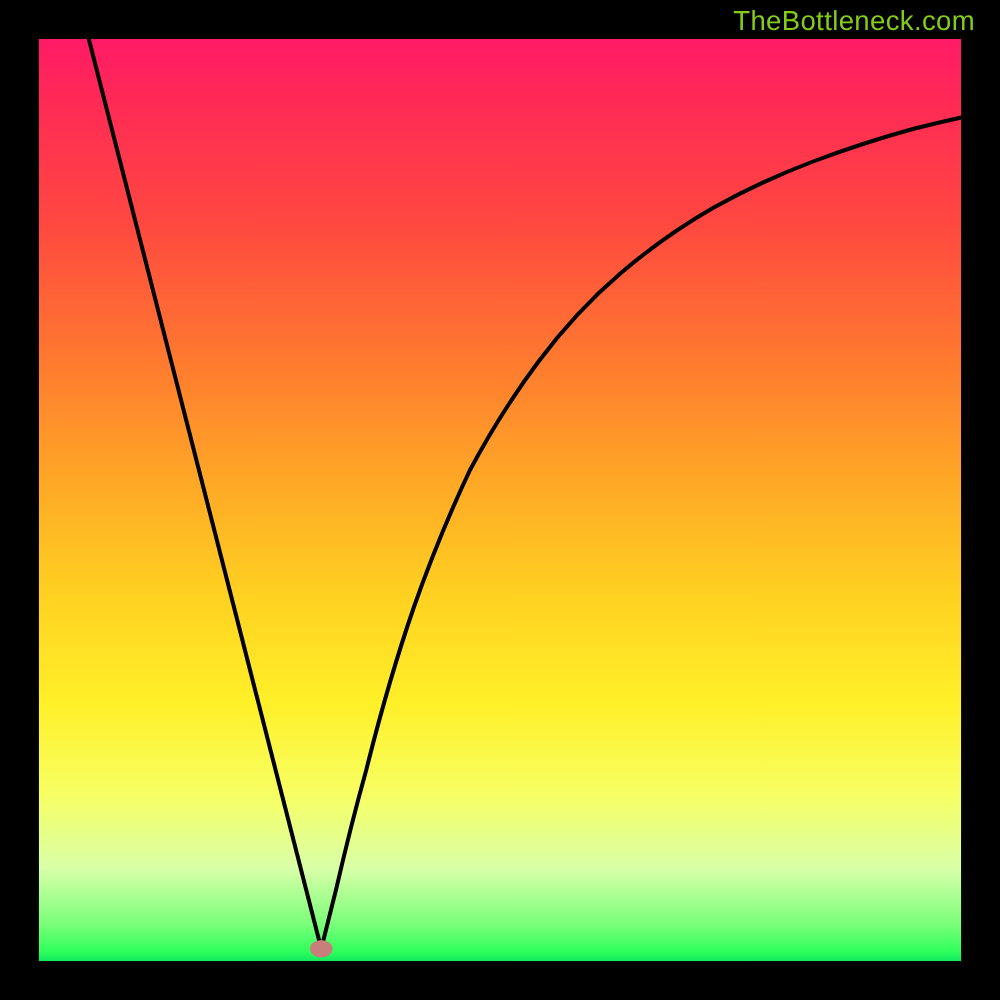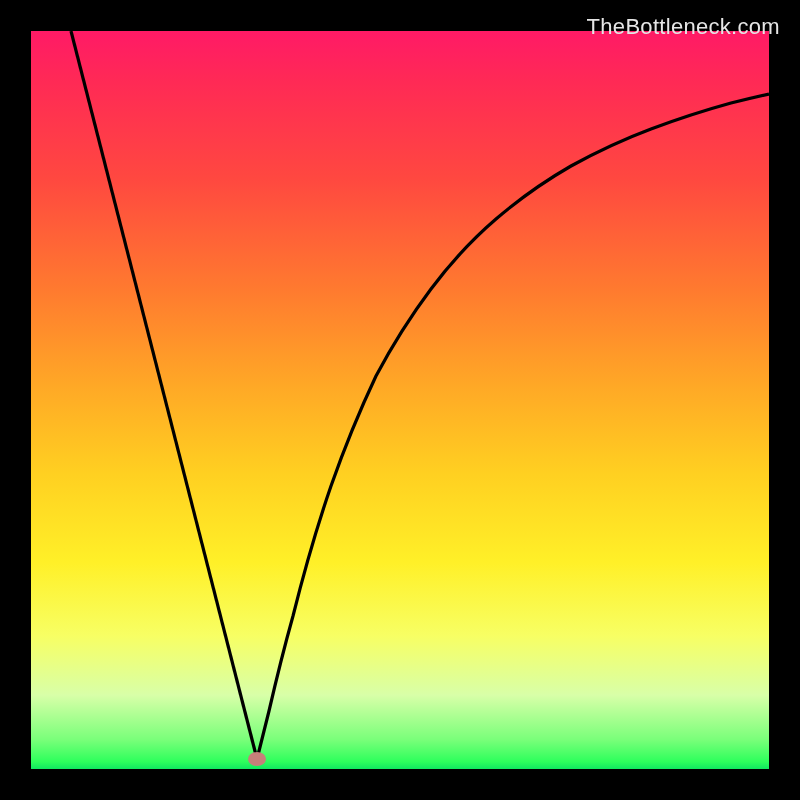--- a/index.html
+++ b/index.html
@@ -52,22 +52,22 @@
   .minimum-dot {
     position: absolute;
     width: 18px;
     height: 14px;
     border-radius: 50% / 50%;
     background: #c77f7a;
     transform: translate(-50%, -50%);
   }
   .attribution {
     position: absolute;
-    top: 14px;
-    color: #e5e5e5;
+    top: 4px;
+    color: #84cc16;
     font-size: 22px;
     letter-spacing: 0.3px;
     pointer-events: none;
   }
 </style>
 </head>
 <body>
 
 <div class="frame">
 

